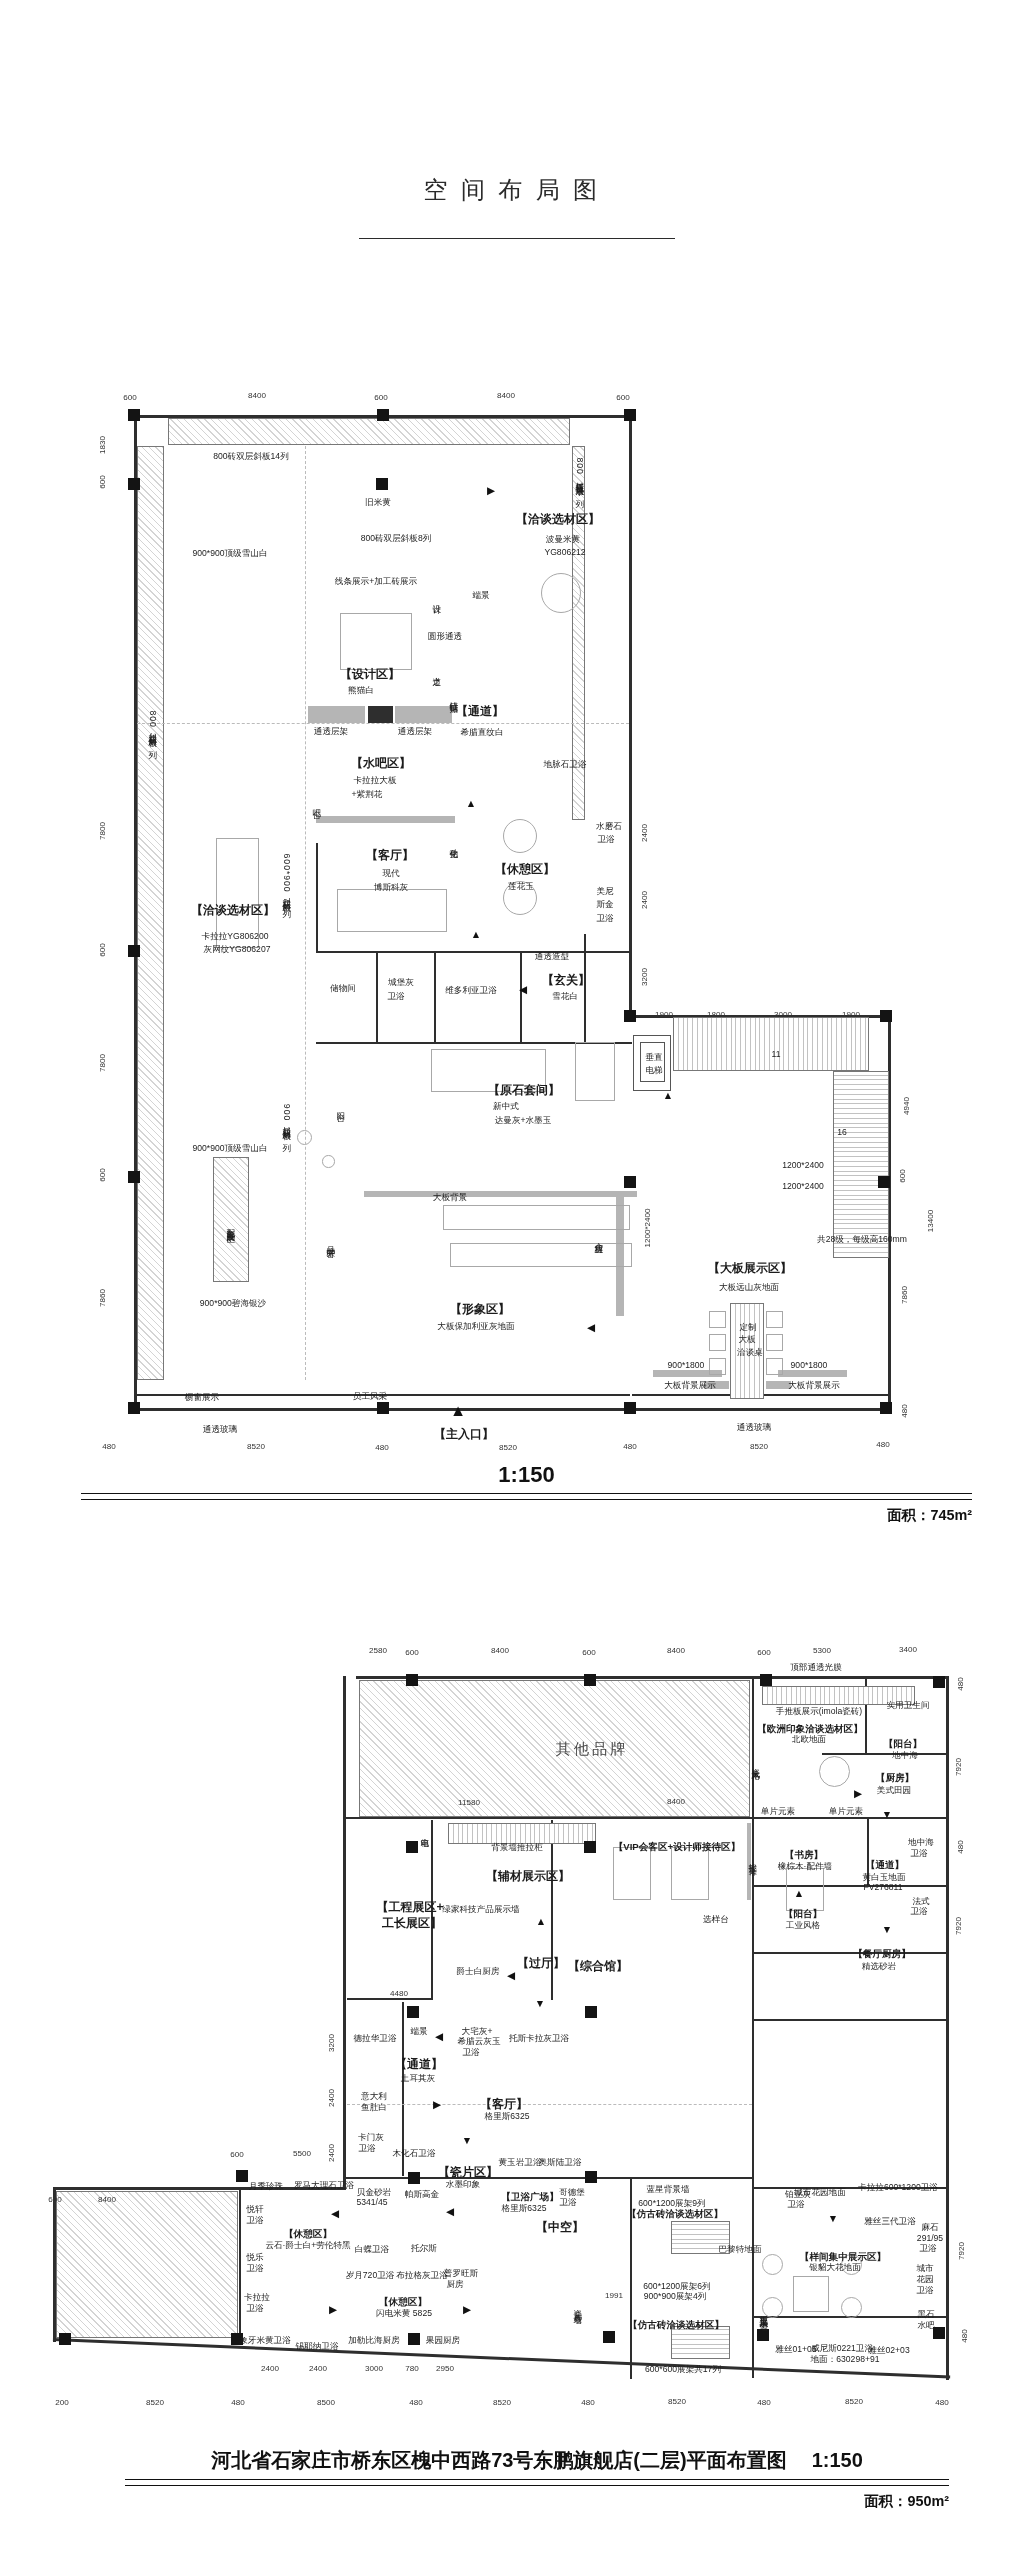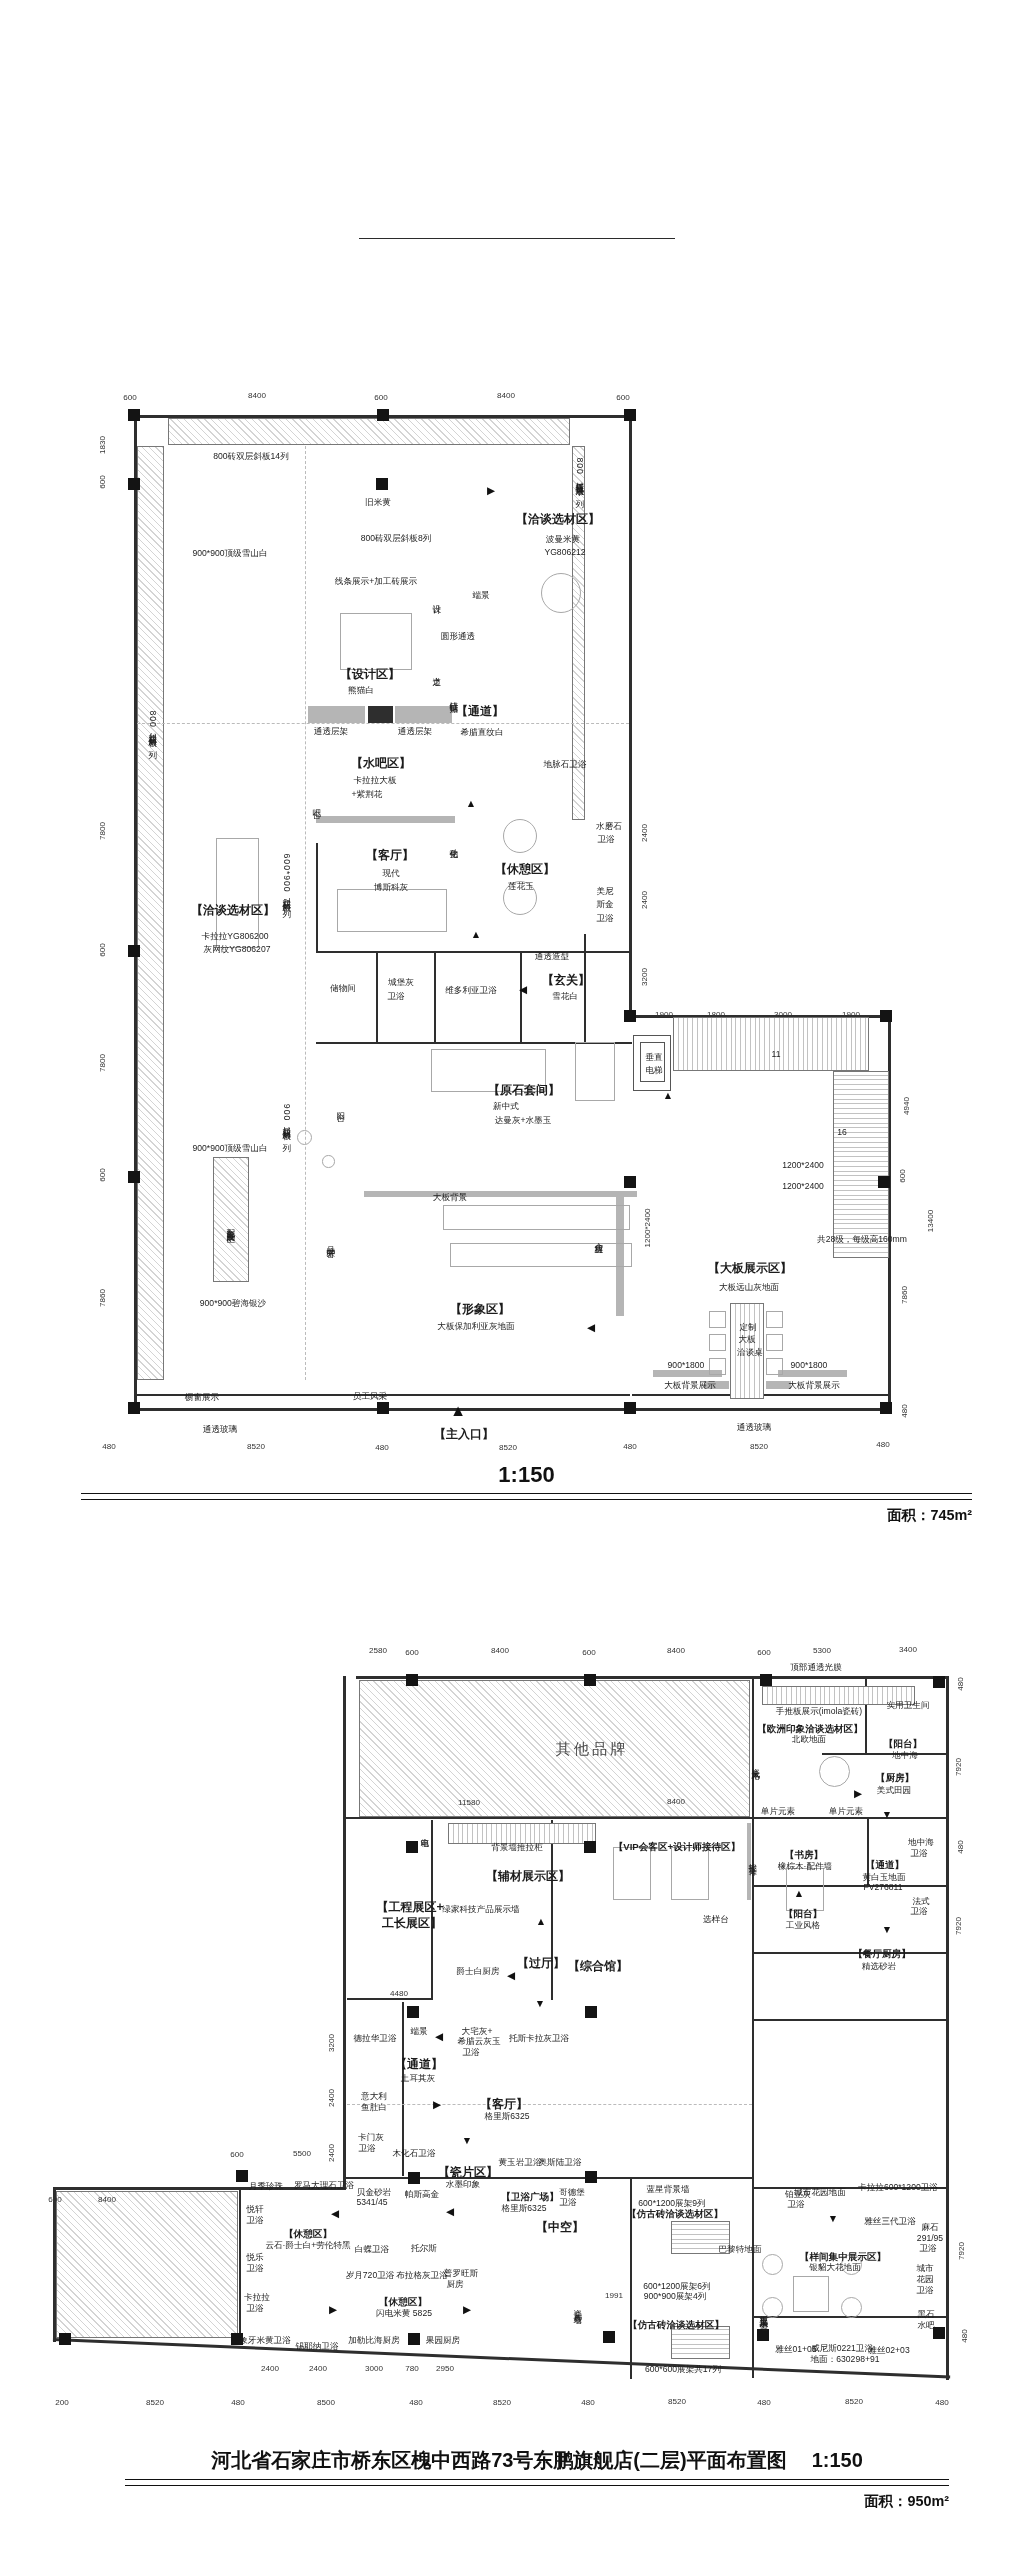--- a/index.html
+++ b/index.html
@@ -40,20 +40,21 @@
             font-weight:bold;color:#111;}
   .c1 .cap-line{font-size:22px;}
   .c2 .cap-line{font-size:20px;}
   .cap-rule{margin-top:4.8px;height:4.8px;border-top:1.9px solid #111;border-bottom:1px solid #111;}
   .cap-area{margin-top:6.7px;text-align:right;font-size:14.4px;font-weight:bold;color:#111;}
 </style>
 </head>
 <body>
 
 <div class="page">
+  <div class="subtitle">空间布局图</div>
   <div class="sub-rule"></div>
 
   <div id="plan1-layer" class="ann">
       <span class="bx wall" style="left: 134px; top: 415px; width: 498px; height: 2.9px;"></span>
       <span class="bx wall" style="left: 134px; top: 415px; width: 2.9px; height: 996px;"></span>
       <span class="bx wall" style="left: 134px; top: 1408px; width: 757px; height: 2.9px;"></span>
       <span class="bx wall" style="left: 629px; top: 415px; width: 2.9px; height: 604px;"></span>
       <span class="bx wall" style="left: 629px; top: 1015px; width: 262px; height: 2.9px;"></span>
       <span class="bx wall" style="left: 888px; top: 1015px; width: 2.9px; height: 396px;"></span>
       <span class="bx wall" style="left: 134px; top: 1394px; width: 496px; height: 1.9px;"></span>
@@ -170,21 +171,21 @@
       <span class="lb v" style="left: 287px; top: 1121px;">900砖双层斜板11列</span>
       <span class="lb v" style="left: 580px; top: 476px;">800砖立板挂墙展示19列</span>
       <span class="lb z" style="left: 558px; top: 519px;">【洽谈选材区】</span>
       <span class="lb s" style="left: 563px; top: 539px;">波曼米黄</span>
       <span class="lb s" style="left: 565px; top: 552px;">YG806212</span>
       <span class="lb s" style="left: 230px; top: 553px;">900*900顶级雪山白</span>
       <span class="lb s" style="left: 376px; top: 581px;">线条展示+加工砖展示</span>
       <span class="lb v" style="left: 437px; top: 598px;">设计</span>
       <span class="lb v" style="left: 437px; top: 671px;">之道</span>
       <span class="lb s" style="left: 481px; top: 595px;">端景</span>
-      <span class="lb s" style="left: 458px; top: 636px;">圆形通透</span>
+      <span class="lb s" style="left: 445px; top: 636px;">圆形通透</span>
       <span class="lb z" style="left: 370px; top: 674px;">【设计区】</span>
       <span class="lb s" style="left: 361px; top: 690px;">熊猫白</span>
       <span class="lb v" style="left: 454px; top: 697px;">错纹铺贴</span>
       <span class="lb z" style="left: 480px; top: 711px;">【通道】</span>
       <span class="lb s" style="left: 482px; top: 732px;">希腊直纹白</span>
       <span class="lb s" style="left: 331px; top: 731px;">通透层架</span>
       <span class="lb s" style="left: 415px; top: 731px;">通透层架</span>
       <span class="lb s" style="left: 565px; top: 764px;">地脉石卫浴</span>
       <span class="lb z" style="left: 381px; top: 763px;">【水吧区】</span>
       <span class="lb s" style="left: 375px; top: 780px;">卡拉拉大板</span>

